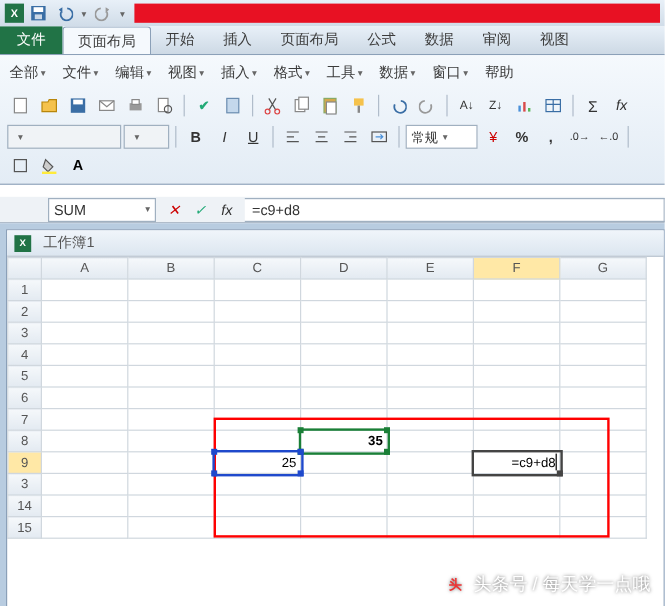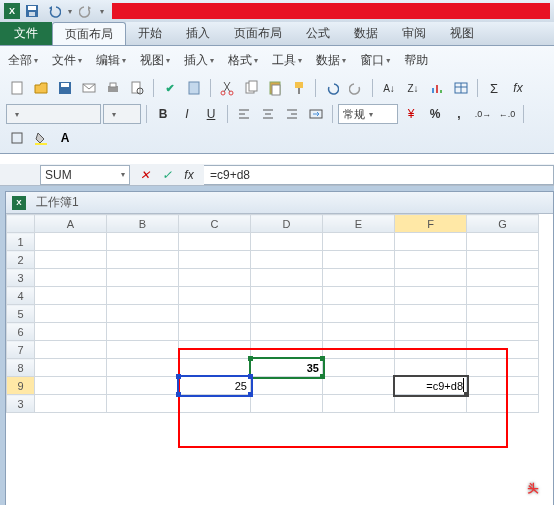--- a/index.html
+++ b/index.html
@@ -480,21 +480,42 @@
         <tr>
               <th class="row-h">3</th>
               <td></td>
               <td></td>
               <td></td>
               <td></td>
               <td></td>
               <td></td>
               <td></td>
             </tr>
+        <tr>
+              <th class="row-h">14</th>
+              <td></td>
+              <td></td>
+              <td></td>
+              <td></td>
+              <td></td>
+              <td></td>
+              <td></td>
+            </tr>
+        <tr>
+              <th class="row-h">15</th>
+              <td></td>
+              <td></td>
+              <td></td>
+              <td></td>
+              <td></td>
+              <td></td>
+              <td></td>
+            </tr>
       </tbody>
         </table>
     </div>
   </div>
 </div>
 
 <div class="wm">
   <span class="wm-ico">头</span>
+  <span>头条号 / 每天学一点哦</span>
 </div>
 
 </body></html>

